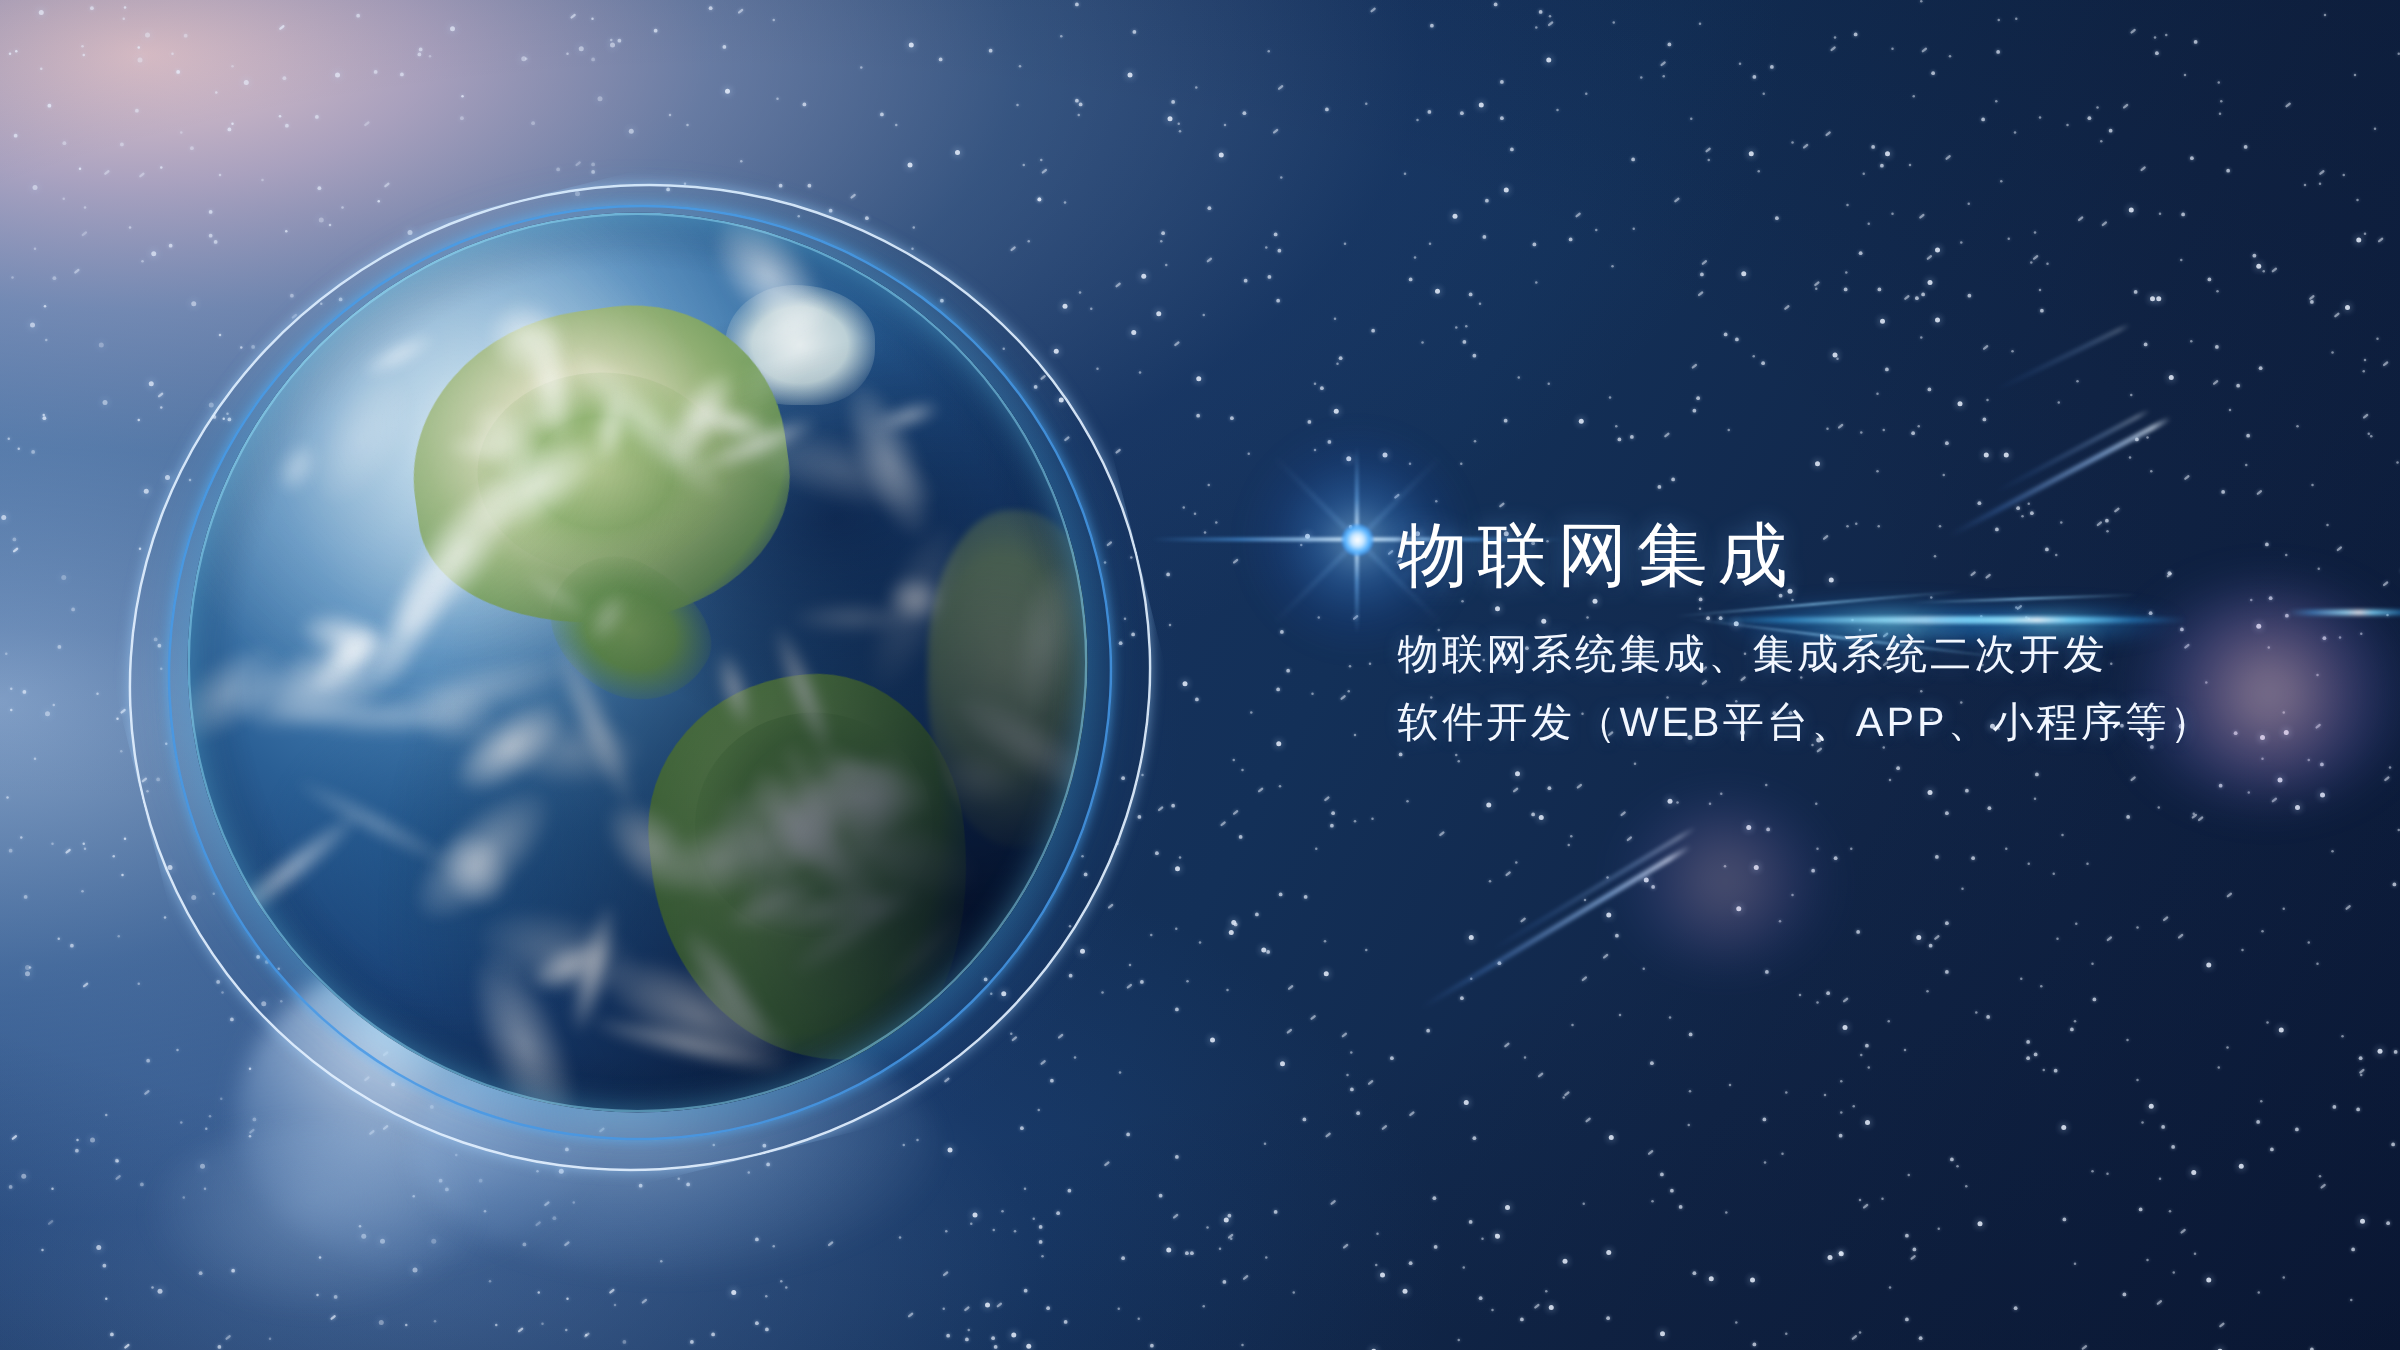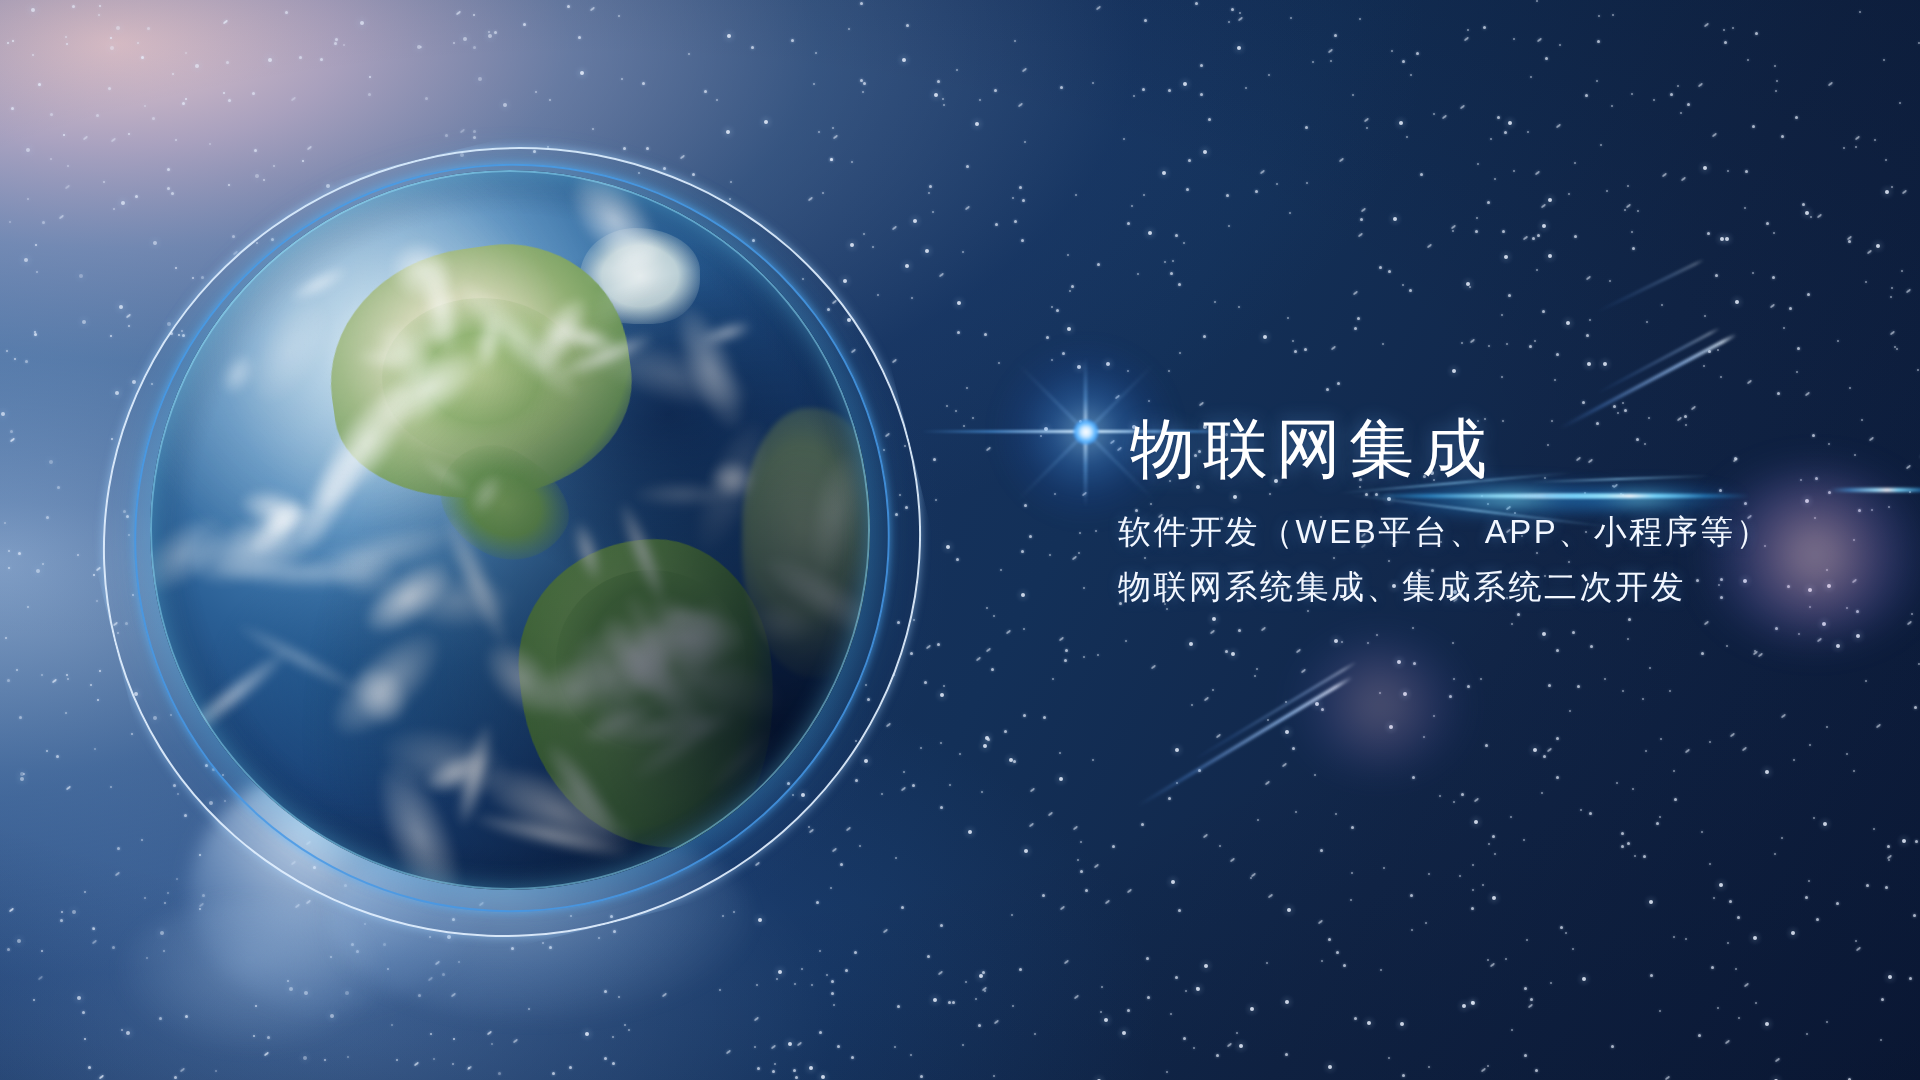--- a/index.html
+++ b/index.html
@@ -128,23 +128,23 @@
 
   .meteor{position:absolute;z-index:7;height:3px;border-radius:3px;
      background:linear-gradient(90deg,rgba(50,110,210,0) 0%,rgba(90,150,235,.40) 24%,rgba(165,205,255,.85) 70%,rgba(225,240,255,.95) 92%,rgba(120,170,240,0) 100%);
      filter:blur(1.5px);}
 
   .pinkglow{position:absolute;z-index:8;border-radius:50%;filter:blur(18px);
      background:radial-gradient(circle,rgba(255,215,225,.55) 0%,rgba(210,160,220,.34) 30%,rgba(120,120,235,.16) 58%,rgba(0,0,0,0) 82%);}
 
   
   #copy{position:absolute;left:1118px;top:416px;z-index:12;}
-  .headline{font-size:65px;line-height:1;font-weight:300;color:#ffffff;
+  .headline{font-size:56px;line-height:1;font-weight:300;color:#ffffff;
      letter-spacing:8px;white-space:nowrap;
-     text-shadow:0 0 18px rgba(120,190,255,.45),0 2px 6px rgba(0,20,60,.55);margin-left:12px;}
+     text-shadow:0 0 18px rgba(120,190,255,.45),0 2px 6px rgba(0,20,60,.55);}
   .sub{margin-top:34px;}
   .subline{font-size:33px;line-height:1.0;font-weight:300;color:#f2f7ff;
      letter-spacing:2.5px;white-space:nowrap;
      text-shadow:0 0 12px rgba(110,180,250,.40),0 2px 5px rgba(0,18,52,.5);}
   .subline + .subline{margin-top:22px;}
 </style>
 </head>
 <body>
 
 <div id="stage">
@@ -1482,18 +1482,18 @@
 
   <div class="meteor" style="left:1548px;top:380px;width:200px;transform:rotate(-28deg)"></div>
   <div class="meteor" style="left:1588px;top:360px;width:140px;height:2px;opacity:.6;transform:rotate(-28deg)"></div>
   <div class="meteor" style="left:1120px;top:740px;width:250px;transform:rotate(-31deg)"></div>
   <div class="meteor" style="left:1180px;top:710px;width:190px;height:2px;opacity:.65;transform:rotate(-31deg)"></div>
   <div class="meteor" style="left:1590px;top:285px;width:120px;height:2px;opacity:.45;transform:rotate(-26deg)"></div>
 
   <div id="copy">
     <div class="headline">物联网集成</div>
     <div class="sub">
+      <div class="subline">物联网系统集成、集成系统二次开发</div>
       <div class="subline">软件开发（WEB平台、APP、小程序等）</div>
-      <div class="subline">物联网系统集成、集成系统二次开发</div>
     </div>
   </div>
 
 </div>
 
 </body></html>

